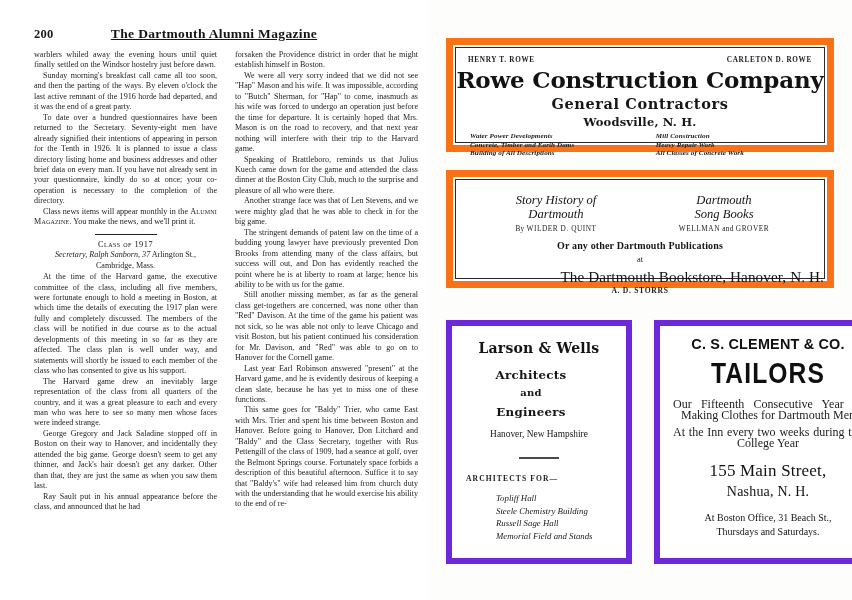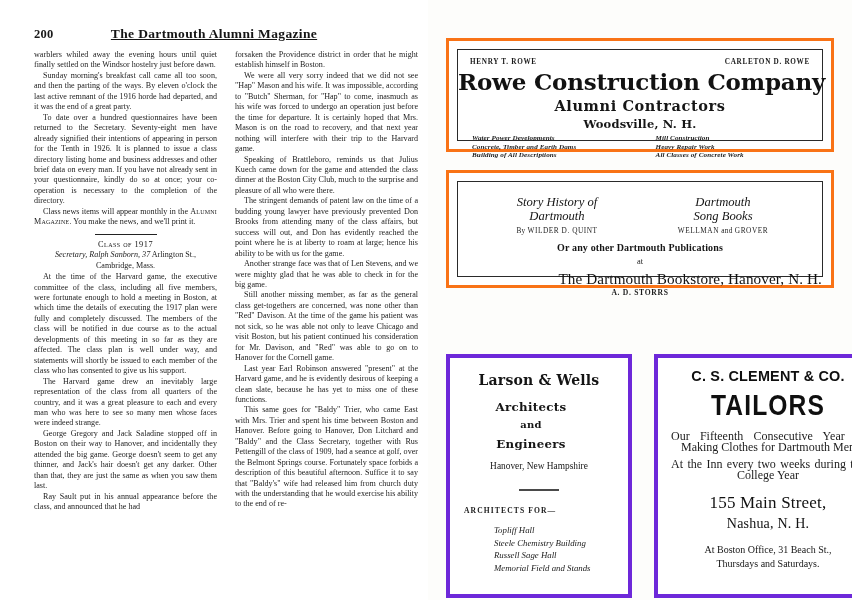--- a/index.html
+++ b/index.html
@@ -119,33 +119,32 @@
     box-sizing: border-box;
   }
 
   .ad {
     position: absolute;
     background: #ffffff;
     box-sizing: border-box;
   }
   
   .ad-double {
-    border: 3px solid #f97316;
-    padding: 8px;
+    border: 7px solid #f97316;
+    padding: 2px;
   }
   .ad-double > .inner {
     border: 1px solid #2a2a2a;
     width: 100%;
     height: 100%;
     box-sizing: border-box;
     position: relative;
   }
   .ad-single {
-    border: 4px solid #6d28d9;
-    margin-top: 34px;
+    border: 6px solid #6d28d9;
   }
   .ad-single > .inner {
     width: 100%;
     height: 100%;
     box-sizing: border-box;
     position: relative;
   }
 
   
   #ad-rowe { left: 18px; top: 38px; width: 388px; height: 114px; }
@@ -413,40 +412,40 @@
         <p>At the time of the Harvard game, the executive committee of the class, including all five members, were fortunate enough to hold a meeting in Boston, at which time the details of executing the 1917 plan were fully and completely discussed. The members of the class will be notified in due course as to the actual developments of this meeting in so far as they are affected. The class plan is well under way, and statements will shortly be issued to each member of the class who has consented to give us his support.</p>
         <p>The Harvard game drew an inevitably large representation of the class from all quarters of the country, and it was a great pleasure to each and every man who was here to see so many men whose faces were indeed strange.</p>
         <p>George Gregory and Jack Saladine stopped off in Boston on their way to Hanover, and incidentally they attended the big game. George doesn't seem to get any thinner, and Jack's hair doesn't get any darker. Other than that, they are just the same as when you saw them last.</p>
         <p>Ray Sault put in his annual appearance before the class, and announced that he had</p>
       </div>
 
       <div class="col">
         <p class="noindent">forsaken the Providence district in order that he might establish himself in Boston.</p>
         <p>We were all very sorry indeed that we did not see "Hap" Mason and his wife. It was impossible, according to "Butch" Sherman, for "Hap" to come, inasmuch as his wife was forced to undergo an operation just before the time for departure. It is certainly hoped that Mrs. Mason is on the road to recovery, and that next year nothing will interfere with their trip to the Harvard game.</p>
         <p>Speaking of Brattleboro, reminds us that Julius Kuech came down for the game and attended the class dinner at the Boston City Club, much to the surprise and pleasure of all who were there.</p>
+        <p>Another strange face was that of Len Stevens, and we were mighty glad that he was able to check in for the big game.</p>
         <p>The stringent demands of patent law on the time of a budding young lawyer have previously prevented Don Brooks from attending many of the class affairs, but success will out, and Don has evidently reached the point where he is at liberty to roam at large; hence his ability to be with us for the game.</p>
-        <p>Another strange face was that of Len Stevens, and we were mighty glad that he was able to check in for the big game.</p>
         <p>Still another missing member, as far as the general class get-togethers are concerned, was none other than "Red" Davison. At the time of the game his patient was not sick, so he was able not only to leave Chicago and visit Boston, but his patient continued his consideration for Mr. Davison, and "Red" was able to go on to Hanover for the Cornell game.</p>
         <p>Last year Earl Robinson answered "present" at the Harvard game, and he is evidently desirous of keeping a clean slate, because he has yet to miss one of these functions.</p>
         <p>This same goes for "Baldy" Trier, who came East with Mrs. Trier and spent his time between Boston and Hanover. Before going to Hanover, Don Litchard and "Baldy" and the Class Secretary, together with Rus Pettengill of the class of 1909, had a seance at golf, over the Belmont Springs course. Fortunately space forbids a description of this beautiful afternoon. Suffice it to say that "Baldy's" wife had released him from church duty with the understanding that he would exercise his ability to the end of re-</p>
       </div>
 
     </div>
   </div>
 
   <div class="page-right">
 
     <div class="ad ad-double" id="ad-rowe">
       <div class="inner">
         <div class="rowe-top">
           <span>HENRY T. ROWE</span>
           <span>CARLETON D. ROWE</span>
         </div>
         <div class="rowe-name">Rowe Construction Company</div>
-        <div class="rowe-sub">Alumni Contractors</div>
+        <div class="rowe-sub">General Contractors</div>
         <div class="rowe-city">Woodsville, N. H.</div>
         <div class="rowe-lists">
           <div class="lcol">
             <div class="item">Water Power Developments</div>
             <div class="item">Concrete, Timber and Earth Dams</div>
             <div class="item">Building of All Descriptions</div>
           </div>
           <div class="rcol">
             <div class="item">Mill Construction</div>
             <div class="item">Heavy Repair Work</div>

